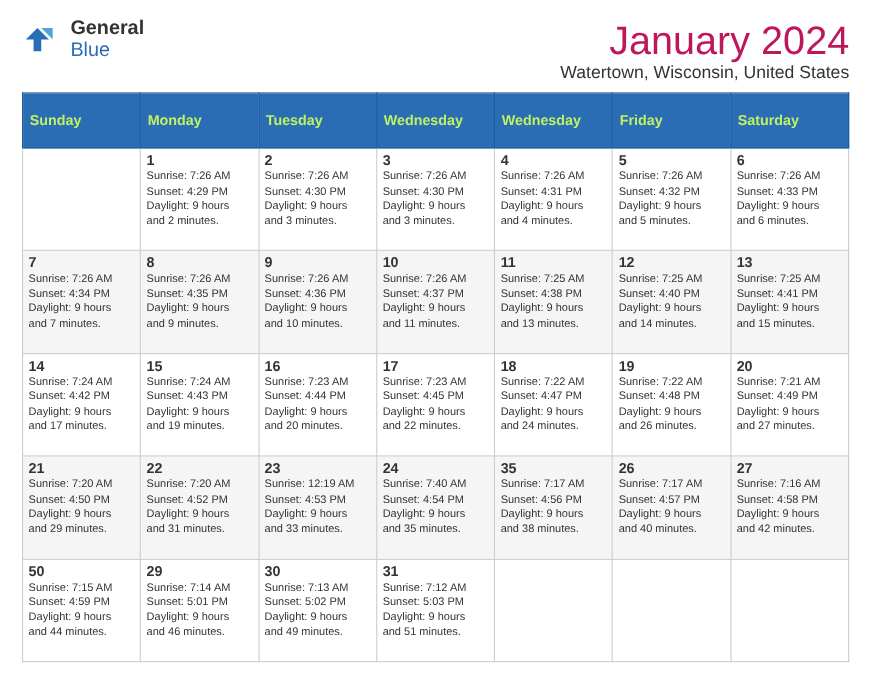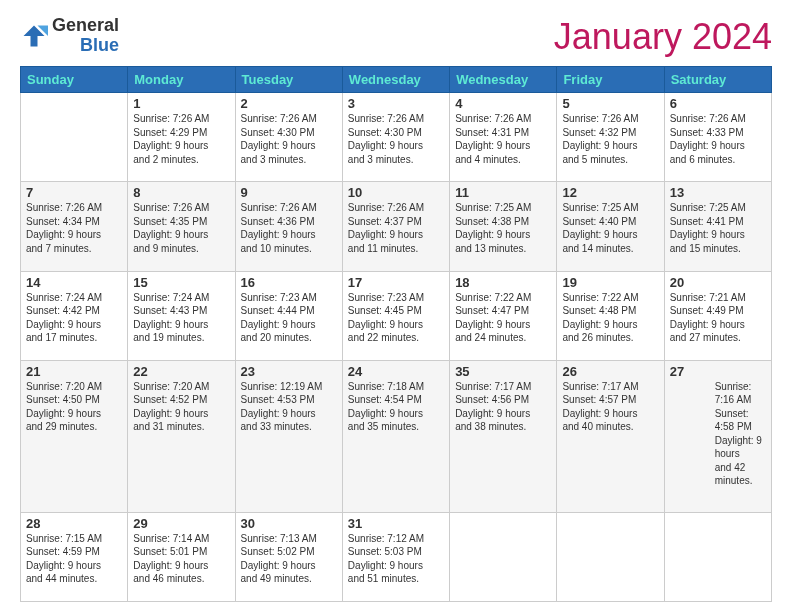--- a/index.html
+++ b/index.html
@@ -19,36 +19,35 @@
     }
     .header {
       display: flex;
       align-items: flex-start;
       justify-content: space-between;
       margin-bottom: 8px;
     }
     .logo {
       display: flex;
       align-items: center;
-      gap: 4px;
-      text-align: right;
+      gap: 16px;
     }
     .logo-text {
       display: flex;
       flex-direction: column;
       line-height: 1.1;
     }
     .logo-general {
       font-size: 18px;
       font-weight: bold;
       color: #333;
     }
     .logo-blue {
       font-size: 18px;
-      font-weight: bold;
+      font-weight: normal;
       color: #2a6db5;
     }
     .logo-icon {
       width: 28px;
       height: 28px;
     }
     .title-block {
       text-align: right;
     }
     .month-title {
@@ -60,24 +59,24 @@
       font-size: 16px;
       color: #333;
     }
     .calendar {
       width: 100%;
       border-collapse: collapse;
       flex: 1;
     }
     .calendar th {
       background-color: #2a6db5;
-      color: #5eead4;
+      color: #bef264;
       font-size: 13px;
       font-weight: bold;
-      padding: 5px 6px;
+      padding: 17px 6px;
       text-align: left;
       border: 1px solid #1a5a9a;
     }
     .calendar td {
       border: 1px solid #ccc;
       vertical-align: top;
       padding: 3px 5px;
       font-size: 10.5px;
       color: #333;
       width: calc(100% / 7);
@@ -112,20 +111,21 @@
         <polygon points="16,4 28,16 20,16 20,28 12,28 12,16 4,16" fill="#2a6db5"></polygon>
         <polygon points="20,4 32,4 32,16" fill="#4fa3e0"></polygon>
       </svg>
       <div class="logo-text">
         <span class="logo-general">General</span>
         <span class="logo-blue">Blue</span>
       </div>
     </div>
     <div class="title-block">
       <div class="month-title">January 2024</div>
+      <div class="location-title">Watertown, Wisconsin, United States</div>
     </div>
   </div>
 
   <table class="calendar">
     <thead>
       <tr>
         <th>Sunday</th>
         <th>Monday</th>
         <th>Tuesday</th>
         <th>Wednesday</th>
@@ -299,50 +299,50 @@
           </td>
           <td>
             <span class="day-num">23</span>
             <div class="day-info" style="white-space: pre-line;">Sunrise: 12:19 AM
 Sunset: 4:53 PM
 Daylight: 9 hours
 and 33 minutes.</div>
           </td>
           <td>
             <span class="day-num">24</span>
-            <div class="day-info" style="white-space: pre-line;">Sunrise: 7:18 AM
+            <div class="day-info" style="white-space: pre-line;">Sunrise: 7:40 AM
 Sunset: 4:54 PM
 Daylight: 9 hours
 and 35 minutes.</div>
           </td>
           <td>
             <span class="day-num">35</span>
             <div class="day-info" style="white-space: pre-line;">Sunrise: 7:17 AM
 Sunset: 4:56 PM
 Daylight: 9 hours
 and 38 minutes.</div>
           </td>
           <td>
             <span class="day-num">26</span>
             <div class="day-info" style="white-space: pre-line;">Sunrise: 7:17 AM
 Sunset: 4:57 PM
 Daylight: 9 hours
 and 40 minutes.</div>
           </td>
           <td>
             <span class="day-num">27</span>
-            <div class="day-info" style="white-space: pre-line; margin-left: 45px;">Sunrise: 7:16 AM
+            <div class="day-info" style="white-space: pre-line;">Sunrise: 7:16 AM
 Sunset: 4:58 PM
 Daylight: 9 hours
 and 42 minutes.</div>
           </td>
         </tr>
         <tr>
           <td>
-            <span class="day-num">28</span>
+            <span class="day-num">50</span>
             <div class="day-info" style="white-space: pre-line;">Sunrise: 7:15 AM
 Sunset: 4:59 PM
 Daylight: 9 hours
 and 44 minutes.</div>
           </td>
           <td>
             <span class="day-num">29</span>
             <div class="day-info" style="white-space: pre-line;">Sunrise: 7:14 AM
 Sunset: 5:01 PM
 Daylight: 9 hours

